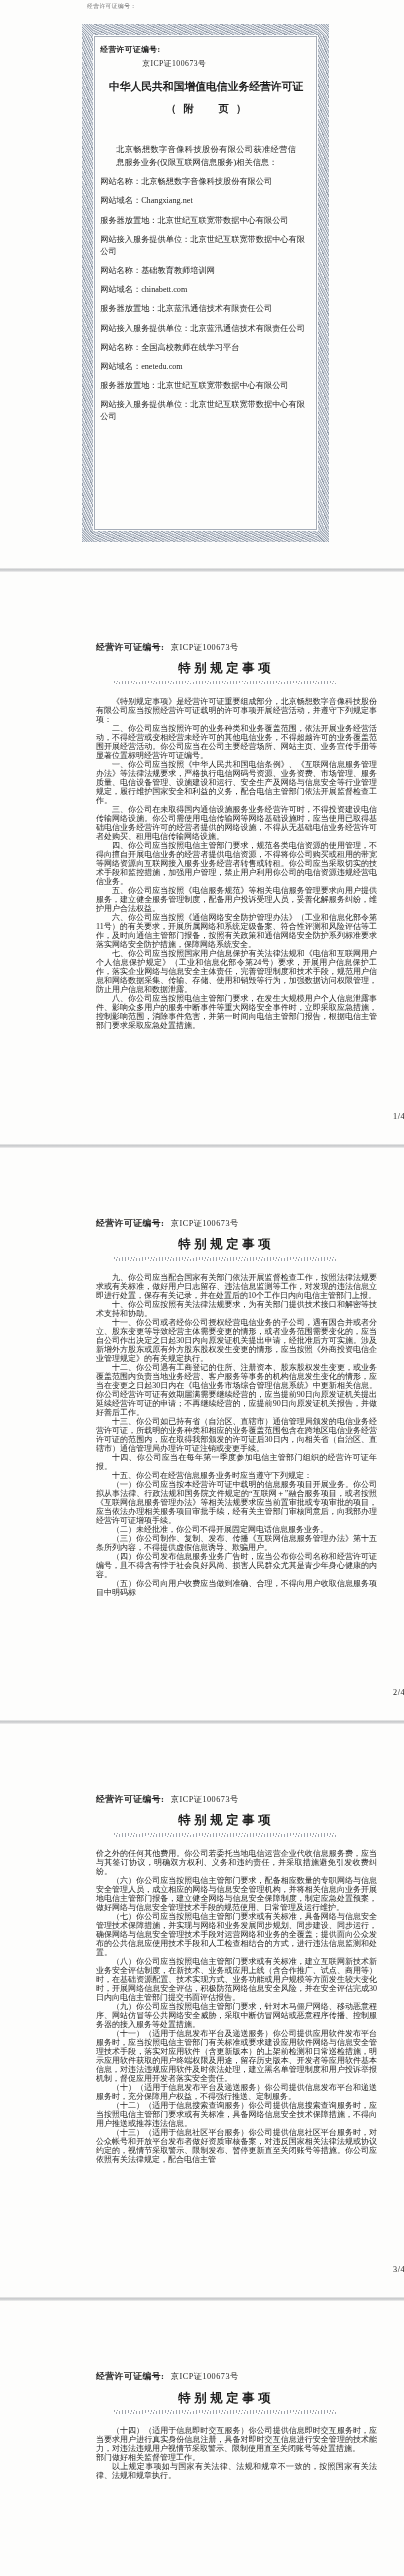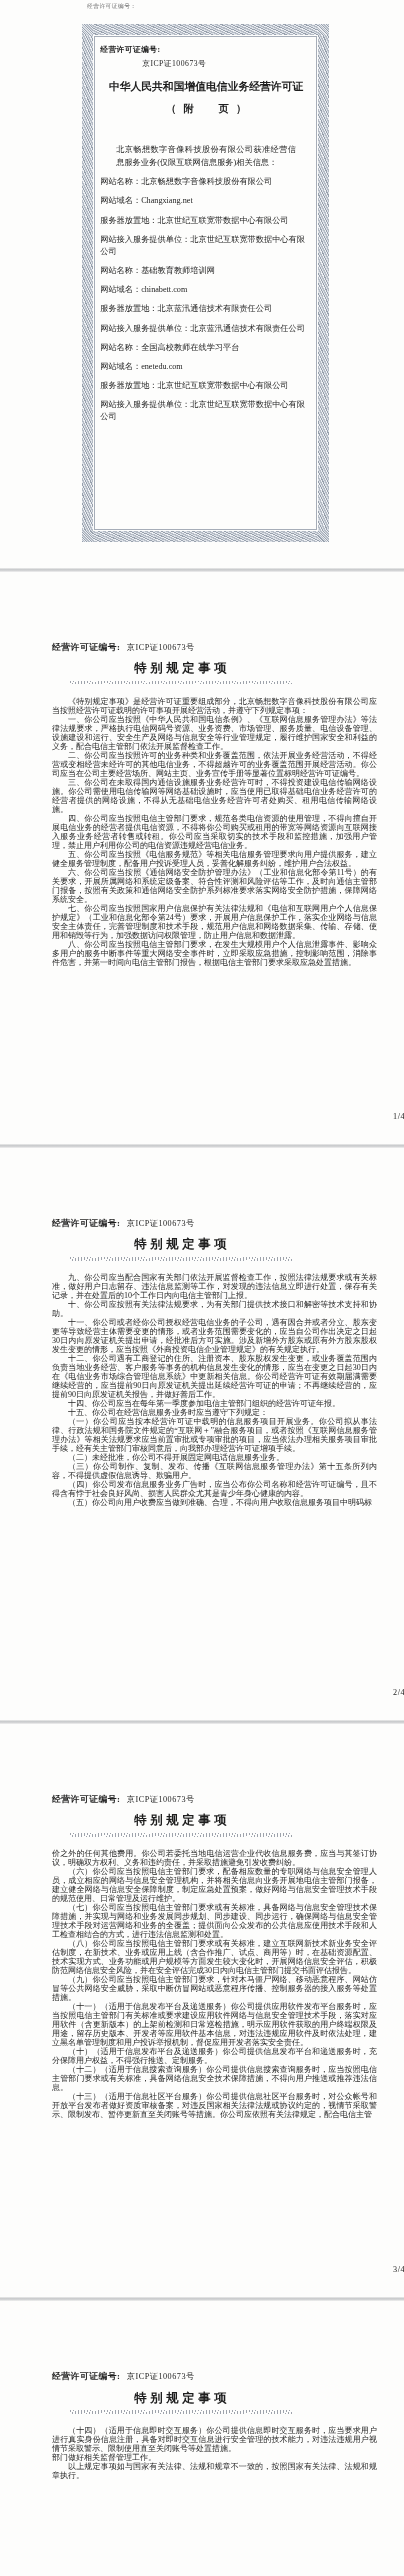--- a/index.html
+++ b/index.html
@@ -4,21 +4,21 @@
 <style>
   html,body{margin:0;padding:0;}
   body{
     width:405px;
     background:#ffffff;
     font-family:"Liberation Serif","DejaVu Serif",serif;
     color:#1e1e1e;
   }
   .canvas{width:405px;}
 
-  .sheet{position:relative;background:#fdfdfc;overflow:hidden;}
+  .sheet{position:relative;background:#fdfdfc;overflow:hidden;padding-left:44px;}
   .sheet-1{height:568px;}
   .prov{height:572px;}
   .prov-4{height:573px;}
   .page-gap{height:4.1px;background:linear-gradient(180deg,#ececec,#c4c6c8 45%,#f1f1f1);}
 
   
   .outer-label{
     position:absolute;top:3.1px;left:87px;
     font-size:5.7px;color:#6a6a6a;letter-spacing:0.5px;
   }
@@ -110,22 +110,22 @@
     <div class="prov-header">
       <span class="lbl">经营许可证编号:</span>
       <span class="num">京ICP证100673号</span>
     </div>
     <div class="title-wrap">
       <div class="prov-title">特别规定事项</div>
       <div class="wavy"></div>
     </div>
     <div class="prov-body">
         <p class="prov-p">《特别规定事项》是经营许可证重要组成部分，北京畅想数字音像科技股份有限公司应当按照经营许可证载明的许可事项开展经营活动，并遵守下列规定事项：</p>
+        <p class="prov-p">二、你公司应当按照许可的业务种类和业务覆盖范围，依法开展业务经营活动，不得经营或变相经营未经许可的其他电信业务，不得超越许可的业务覆盖范围开展经营活动。你公司应当在公司主要经营场所、网站主页、业务宣传手册等显著位置标明经营许可证编号。</p>
         <p class="prov-p">一、你公司应当按照《中华人民共和国电信条例》、《互联网信息服务管理办法》等法律法规要求，严格执行电信网码号资源、业务资费、市场管理、服务质量、电信设备管理、设施建设和运行、安全生产及网络与信息安全等行业管理规定，履行维护国家安全和利益的义务，配合电信主管部门依法开展监督检查工作。</p>
-        <p class="prov-p">二、你公司应当按照许可的业务种类和业务覆盖范围，依法开展业务经营活动，不得经营或变相经营未经许可的其他电信业务，不得超越许可的业务覆盖范围开展经营活动。你公司应当在公司主要经营场所、网站主页、业务宣传手册等显著位置标明经营许可证编号。</p>
         <p class="prov-p">三、你公司在未取得国内通信设施服务业务经营许可时，不得投资建设电信传输网络设施。你公司需使用电信传输网等网络基础设施时，应当使用已取得基础电信业务经营许可的经营者提供的网络设施，不得从无基础电信业务经营许可者处购买、租用电信传输网络设施。</p>
         <p class="prov-p">四、你公司应当按照电信主管部门要求，规范各类电信资源的使用管理，不得向擅自开展电信业务的经营者提供电信资源，不得将你公司购买或租用的带宽等网络资源向互联网接入服务业务经营者转售或转租。你公司应当采取切实的技术手段和监控措施，加强用户管理，禁止用户利用你公司的电信资源违规经营电信业务。</p>
         <p class="prov-p">五、你公司应当按照《电信服务规范》等相关电信服务管理要求向用户提供服务，建立健全服务管理制度，配备用户投诉受理人员，妥善化解服务纠纷，维护用户合法权益。</p>
         <p class="prov-p">六、你公司应当按照《通信网络安全防护管理办法》（工业和信息化部令第11号）的有关要求，开展所属网络和系统定级备案、符合性评测和风险评估等工作，及时向通信主管部门报备，按照有关政策和通信网络安全防护系列标准要求落实网络安全防护措施，保障网络系统安全。</p>
         <p class="prov-p">七、你公司应当按照国家用户信息保护有关法律法规和《电信和互联网用户个人信息保护规定》（工业和信息化部令第24号）要求，开展用户信息保护工作，落实企业网络与信息安全主体责任，完善管理制度和技术手段，规范用户信息和网络数据采集、传输、存储、使用和销毁等行为，加强数据访问权限管理，防止用户信息和数据泄露。</p>
         <p class="prov-p">八、你公司应当按照电信主管部门要求，在发生大规模用户个人信息泄露事件、影响众多用户的服务中断事件等重大网络安全事件时，立即采取应急措施，控制影响范围，消除事件危害，并第一时间向电信主管部门报告，根据电信主管部门要求采取应急处置措施。</p>
       </div>
     <div class="page-no">1/4</div>
   </section>
 
@@ -138,20 +138,21 @@
     </div>
     <div class="title-wrap">
       <div class="prov-title">特别规定事项</div>
       <div class="wavy"></div>
     </div>
     <div class="prov-body">
         <p class="prov-p">九、你公司应当配合国家有关部门依法开展监督检查工作，按照法律法规要求或有关标准，做好用户日志留存、违法信息监测等工作，对发现的违法信息立即进行处置，保存有关记录，并在处置后的10个工作日内向电信主管部门上报。</p>
         <p class="prov-p">十、你公司应按照有关法律法规要求，为有关部门提供技术接口和解密等技术支持和协助。</p>
         <p class="prov-p">十一、你公司或者经你公司授权经营电信业务的子公司，遇有因合并或者分立、股东变更等导致经营主体需要变更的情形，或者业务范围需要变化的，应当自公司作出决定之日起30日内向原发证机关提出申请，经批准后方可实施。涉及新增外方股东或原有外方股东股权发生变更的情形，应当按照《外商投资电信企业管理规定》的有关规定执行。</p>
         <p class="prov-p">十二、你公司遇有工商登记的住所、注册资本、股东股权发生变更，或业务覆盖范围内负责当地业务经营、客户服务等事务的机构信息发生变化的情形，应当在变更之日起30日内在《电信业务市场综合管理信息系统》中更新相关信息。你公司经营许可证有效期届满需要继续经营的，应当提前90日向原发证机关提出延续经营许可证的申请；不再继续经营的，应提前90日向原发证机关报告，并做好善后工作。</p>
+        <p class="prov-p">十三、你公司如已持有省（自治区、直辖市）通信管理局颁发的电信业务经营许可证，所载明的业务种类和相应的业务覆盖范围包含在跨地区电信业务经营许可证的范围内，应在取得我部颁发的许可证后30日内，向相关省（自治区、直辖市）通信管理局办理许可证注销或变更手续。</p>
         <p class="prov-p">十四、你公司应当在每年第一季度参加电信主管部门组织的经营许可证年报。</p>
         <p class="prov-p">十五、你公司在经营信息服务业务时应当遵守下列规定：</p>
         <p class="prov-p">（一）你公司应当按本经营许可证中载明的信息服务项目开展业务。你公司拟从事法律、行政法规和国务院文件规定的“互联网＋”融合服务项目，或者按照《互联网信息服务管理办法》等相关法规要求应当前置审批或专项审批的项目，应当依法办理相关服务项目审批手续，经有关主管部门审核同意后，向我部办理经营许可证增项手续。</p>
         <p class="prov-p">（二）未经批准，你公司不得开展固定网电话信息服务业务。</p>
         <p class="prov-p">（三）你公司制作、复制、发布、传播《互联网信息服务管理办法》第十五条所列内容，不得提供虚假信息诱导、欺骗用户。</p>
         <p class="prov-p">（四）你公司发布信息服务业务广告时，应当公布你公司名称和经营许可证编号，且不得含有悖于社会良好风尚、损害人民群众尤其是青少年身心健康的内容。</p>
         <p class="prov-p">（五）你公司向用户收费应当做到准确、合理，不得向用户收取信息服务项目中明码标</p>
       </div>
     <div class="page-no">2/4</div>
   </section>

